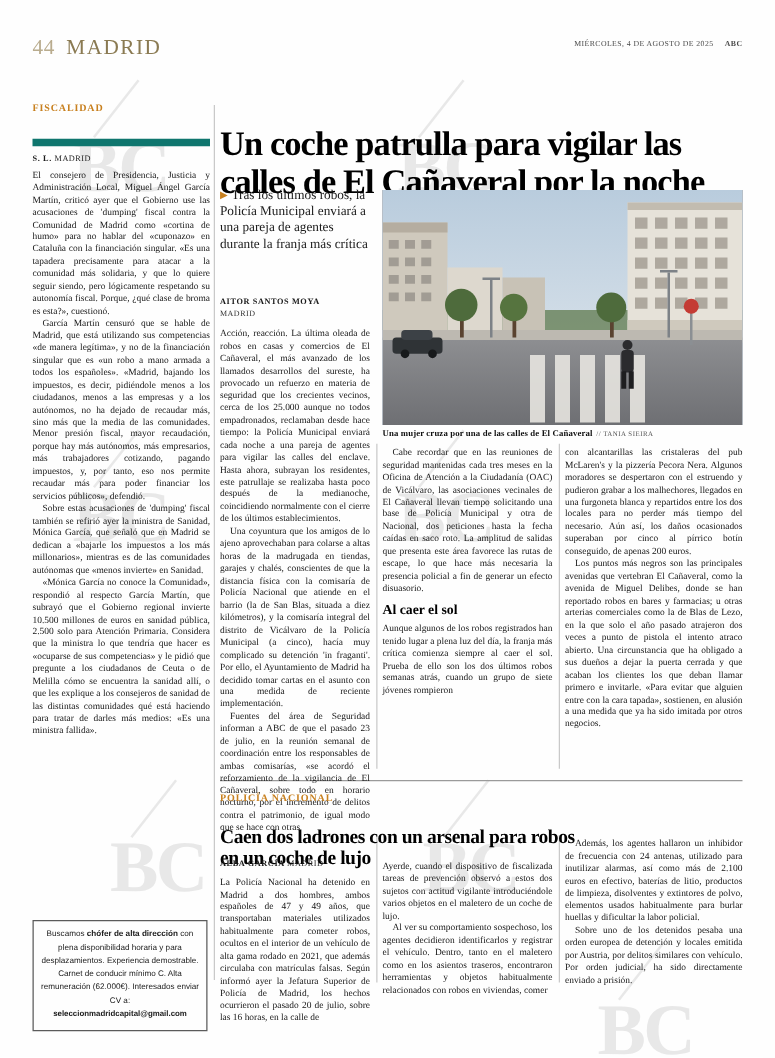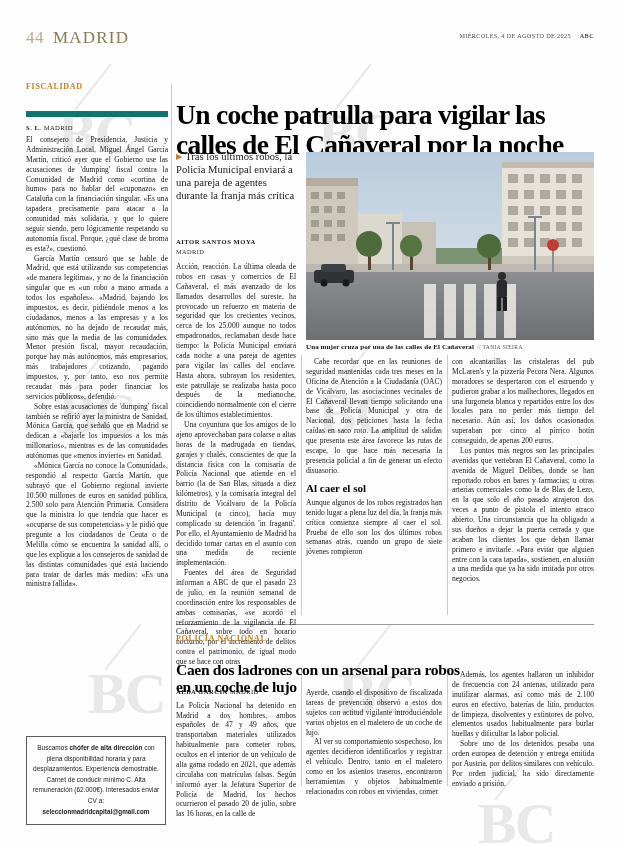--- a/index.html
+++ b/index.html
@@ -503,16 +503,16 @@
     <p class="first">La Policía Nacional ha detenido en Madrid a dos hombres, ambos españoles de 47 y 49 años, que transportaban materiales utilizados habitualmente para cometer robos, ocultos en el interior de un vehículo de alta gama rodado en 2021, que además circulaba con matrículas falsas. Según informó ayer la Jefatura Superior de Policía de Madrid, los hechos ocurrieron el pasado 20 de julio, sobre las 16 horas, en la calle de</p>
   </div>
 
   <div class="tcol" style="left:306px; top:688px; width:136px;">
     <p class="first">Ayerde, cuando el dispositivo de fiscalizada tareas de prevención observó a estos dos sujetos con actitud vigilante introduciéndole varios objetos en el maletero de un coche de lujo.</p>
     <p>Al ver su comportamiento sospechoso, los agentes decidieron identificarlos y registrar el vehículo. Dentro, tanto en el maletero como en los asientos traseros, encontraron herramientas y objetos habitualmente relacionados con robos en viviendas, comer</p>
   </div>
 
   <div class="tcol" style="left:452px; top:670px; width:142px;">
     <p>Además, los agentes hallaron un inhibidor de frecuencia con 24 antenas, utilizado para inutilizar alarmas, así como más de 2.100 euros en efectivo, baterías de litio, productos de limpieza, disolventes y extintores de polvo, elementos usados habitualmente para burlar huellas y dificultar la labor policial.</p>
-    <p>Sobre uno de los detenidos pesaba una orden europea de detención y entrega emitida por Austria, por delitos similares con vehículo. Por orden judicial, ha sido directamente enviado a prisión.</p>
+    <p>Sobre uno de los detenidos pesaba una orden europea de detención y locales emitida por Austria, por delitos similares con vehículo. Por orden judicial, ha sido directamente enviado a prisión.</p>
   </div>
 
 </div>
 
 </body></html>

